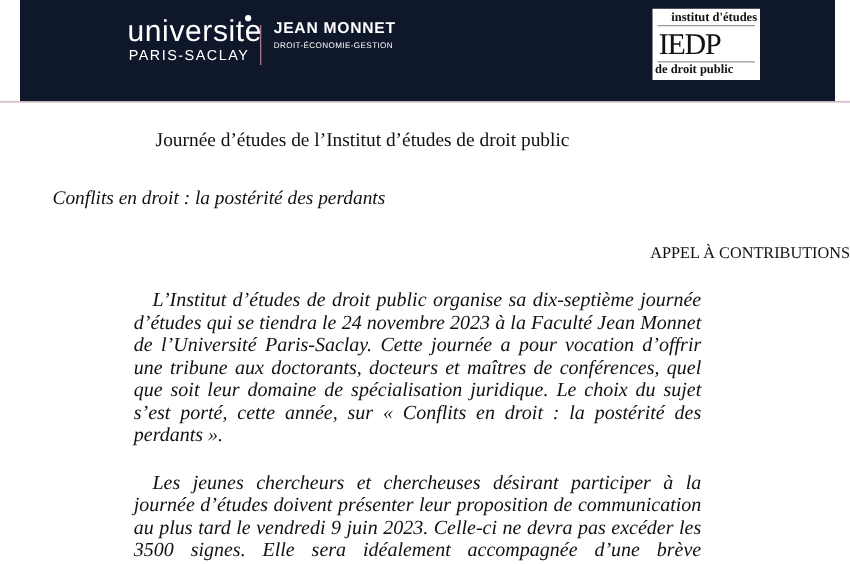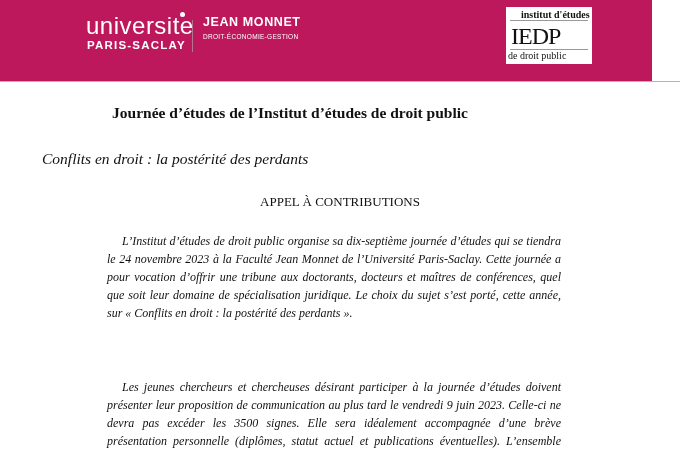--- a/index.html
+++ b/index.html
@@ -1,36 +1,36 @@
 <!DOCTYPE html>
 <html><head>
   <meta charset="utf-8">
   <style>
     html, body { margin:0; padding:0; }
     body { width:680px; height:451px; background:#ffffff; overflow:hidden; position:relative; font-family:"Liberation Serif", serif; color:#111; }
-    .banner { position:absolute; left:0; top:0; width:652px; height:81px; background:#be185d; }
+    .banner { position:absolute; left:16px; top:0; width:652px; height:81px; background:#0f172a; }
     .banner-line { position:absolute; left:0; top:81px; width:680px; height:1px; background:#c9a8b8; }
     .ups-logo { position:absolute; left:86px; top:14px; color:#fff; font-family:"Liberation Sans", sans-serif; }
     .ups-word { position:absolute; left:0; top:0; font-size:24px; letter-spacing:0.5px; line-height:24px; white-space:nowrap; }
     .ups-dot { position:absolute; left:94px; top:-2px; width:5px; height:5px; background:#fff; border-radius:50%; }
-    .ups-sub { position:absolute; left:1px; top:25px; font-size:11.5px; font-weight:bold; letter-spacing:1.2px; white-space:nowrap; }
+    .ups-sub { position:absolute; left:1px; top:25px; font-size:11.5px; font-weight:normal; letter-spacing:1.2px; white-space:nowrap; }
     .ups-sep { position:absolute; left:192px; top:20px; width:1px; height:32px; background:#b07890; }
     .fac { position:absolute; left:203px; top:15px; color:#fff; font-family:"Liberation Sans", sans-serif; white-space:nowrap; }
     .fac-1 { font-size:12.5px; font-weight:bold; letter-spacing:0.6px; line-height:15px; }
     .fac-2 { font-size:12.5px; font-weight:bold; letter-spacing:0.6px; line-height:15px; }
     .fac-3 { font-size:6.5px; letter-spacing:0.3px; margin-top:3px; }
     .iedp { position:absolute; left:506px; top:7px; width:86px; height:57px; background:#fff; }
     .iedp-top { position:absolute; left:15px; top:2px; font-size:10px; font-weight:bold; white-space:nowrap; color:#111;text-align:right; }
     .iedp-big { position:absolute; left:5px; top:9px; font-size:24px; line-height:40px; letter-spacing:-1px; color:#111; }
-    .iedp-bot { position:absolute; left:2px; top:43px; font-size:10px; font-weight:normal; white-space:nowrap; color:#111; }
+    .iedp-bot { position:absolute; left:2px; top:43px; font-size:10px; font-weight:bold; white-space:nowrap; color:#111; }
     .iedp-rule { position:absolute; background:#999; height:1px; }
-    .h1 { position:absolute; left:0; width:580px; top:104px; text-align:center; font-size:15.5px; font-weight:bold; }
+    .h1 { position:absolute; left:0; width:580px; top:104px; text-align:center; font-size:15.5px; font-weight:normal; }
     .h2 { position:absolute; left:0; width:680px; top:150px; text-align:left; font-size:15.5px; font-style:italic;padding-left:42px; }
-    .h3 { position:absolute; left:0; width:680px; top:194px; text-align:center; font-size:13px; }
-    .para { position:absolute; left:107px; width:454px; font-size:12px; line-height:18px; font-style:italic; text-align:justify; text-indent:15px; }
+    .h3 { position:absolute; left:0; width:680px; top:194px; text-align:right; font-size:13px; }
+    .para { position:absolute; left:107px; width:454px; font-size:16px; line-height:18px; font-style:italic; text-align:justify; text-indent:15px; }
     .p1 { top:232px; }
     .p2 { top:342px;margin-top:36px; }
     .email { font-style:normal; }
   </style>
 </head>
 <body>
 
 <div class="banner">
   <div class="ups-logo">
     <div class="ups-word">universite</div>

